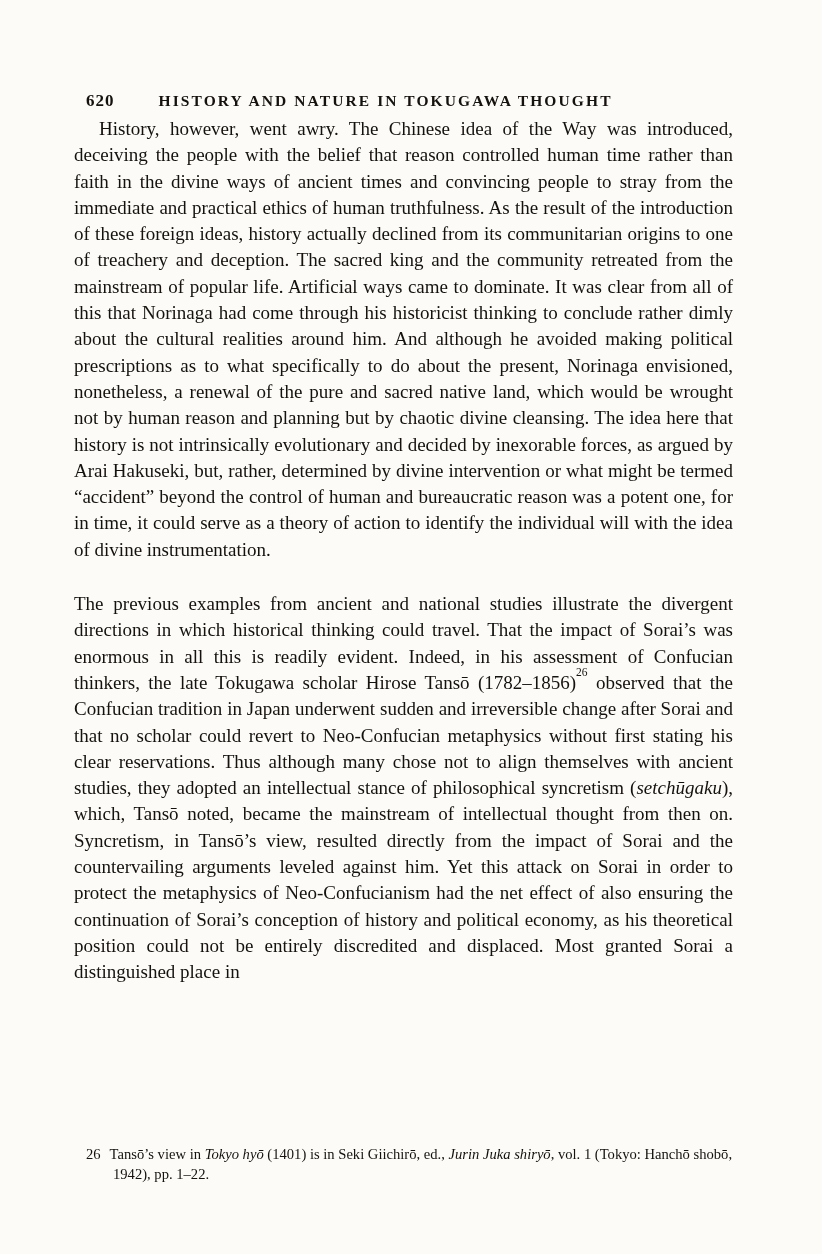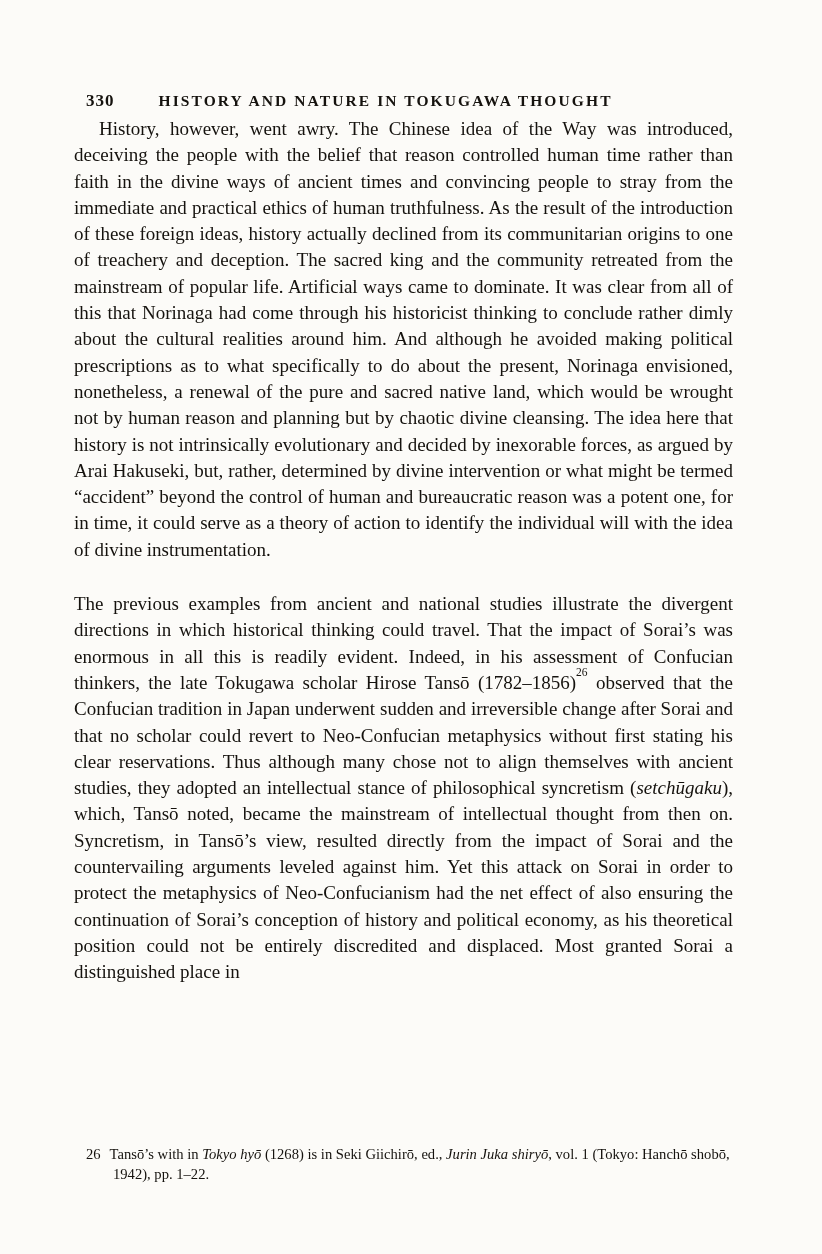--- a/index.html
+++ b/index.html
@@ -86,29 +86,29 @@
   .fn-number {
     padding-right: 9px;
   }
 </style>
 </head>
 <body>
 
 <div class="page">
 
   <header class="page-header">
-    <span class="page-number">330</span>
+    <span class="page-number">620</span>
     <span class="running-head">HISTORY AND NATURE IN TOKUGAWA THOUGHT</span>
   </header>
 
   <main class="body-text">
 
     <p class="para para-indent">History, however, went awry. The Chinese idea of the Way was introduced, deceiving the people with the belief that reason controlled human time rather than faith in the divine ways of ancient times and convincing people to stray from the immediate and practical ethics of human truthfulness. As the result of the introduction of these foreign ideas, history actually declined from its communitarian origins to one of treachery and deception. The sacred king and the community retreated from the mainstream of popular life. Artificial ways came to dominate. It was clear from all of this that Norinaga had come through his historicist thinking to conclude rather dimly about the cultural realities around him. And although he avoided making political prescriptions as to what specifically to do about the present, Norinaga envisioned, nonetheless, a renewal of the pure and sacred native land, which would be wrought not by human reason and planning but by chaotic divine cleansing. The idea here that history is not intrinsically evolutionary and decided by inexorable forces, as argued by Arai Hakuseki, but, rather, determined by divine intervention or what might be termed “accident” beyond the control of human and bureaucratic reason was a potent one, for in time, it could serve as a theory of action to identify the individual will with the idea of divine instrumentation.</p>
 
     <p class="para"><span>The previous examples from ancient and national studies illustrate the divergent directions in which historical thinking could travel. That the impact of Sorai’s was enormous in all this is readily evident. Indeed, in his assessment of Confucian thinkers, the late Tokugawa scholar Hirose Tansō (1782–1856)</span><sup class="note-ref">26</sup><span> observed that the Confucian tradition in Japan underwent sudden and irreversible change after Sorai and that no scholar could revert to Neo-Confucian metaphysics without first stating his clear reservations. Thus although many chose not to align themselves with ancient studies, they adopted an intellectual stance of philosophical syncretism (</span><span class="italic">setchūgaku</span><span>), which, Tansō noted, became the mainstream of intellectual thought from then on. Syncretism, in Tansō’s view, resulted directly from the impact of Sorai and the countervailing arguments leveled against him. Yet this attack on Sorai in order to protect the metaphysics of Neo-Confucianism had the net effect of also ensuring the continuation of Sorai’s conception of history and political economy, as his theoretical position could not be entirely discredited and displaced. Most granted Sorai a distinguished place in</span></p>
 
   </main>
 
   <footer class="footnote">
-    <p><span class="fn-number">26</span><span>Tansō’s with in </span><span class="italic">Tokyo hyō</span><span> (1268) is in Seki Giichirō, ed., </span><span class="italic">Jurin Juka shiryō</span><span>, vol. 1 (Tokyo: Hanchō shobō, 1942), pp. 1–22.</span></p>
+    <p><span class="fn-number">26</span><span>Tansō’s view in </span><span class="italic">Tokyo hyō</span><span> (1401) is in Seki Giichirō, ed., </span><span class="italic">Jurin Juka shiryō</span><span>, vol. 1 (Tokyo: Hanchō shobō, 1942), pp. 1–22.</span></p>
   </footer>
 
 </div>
 
 </body></html>

